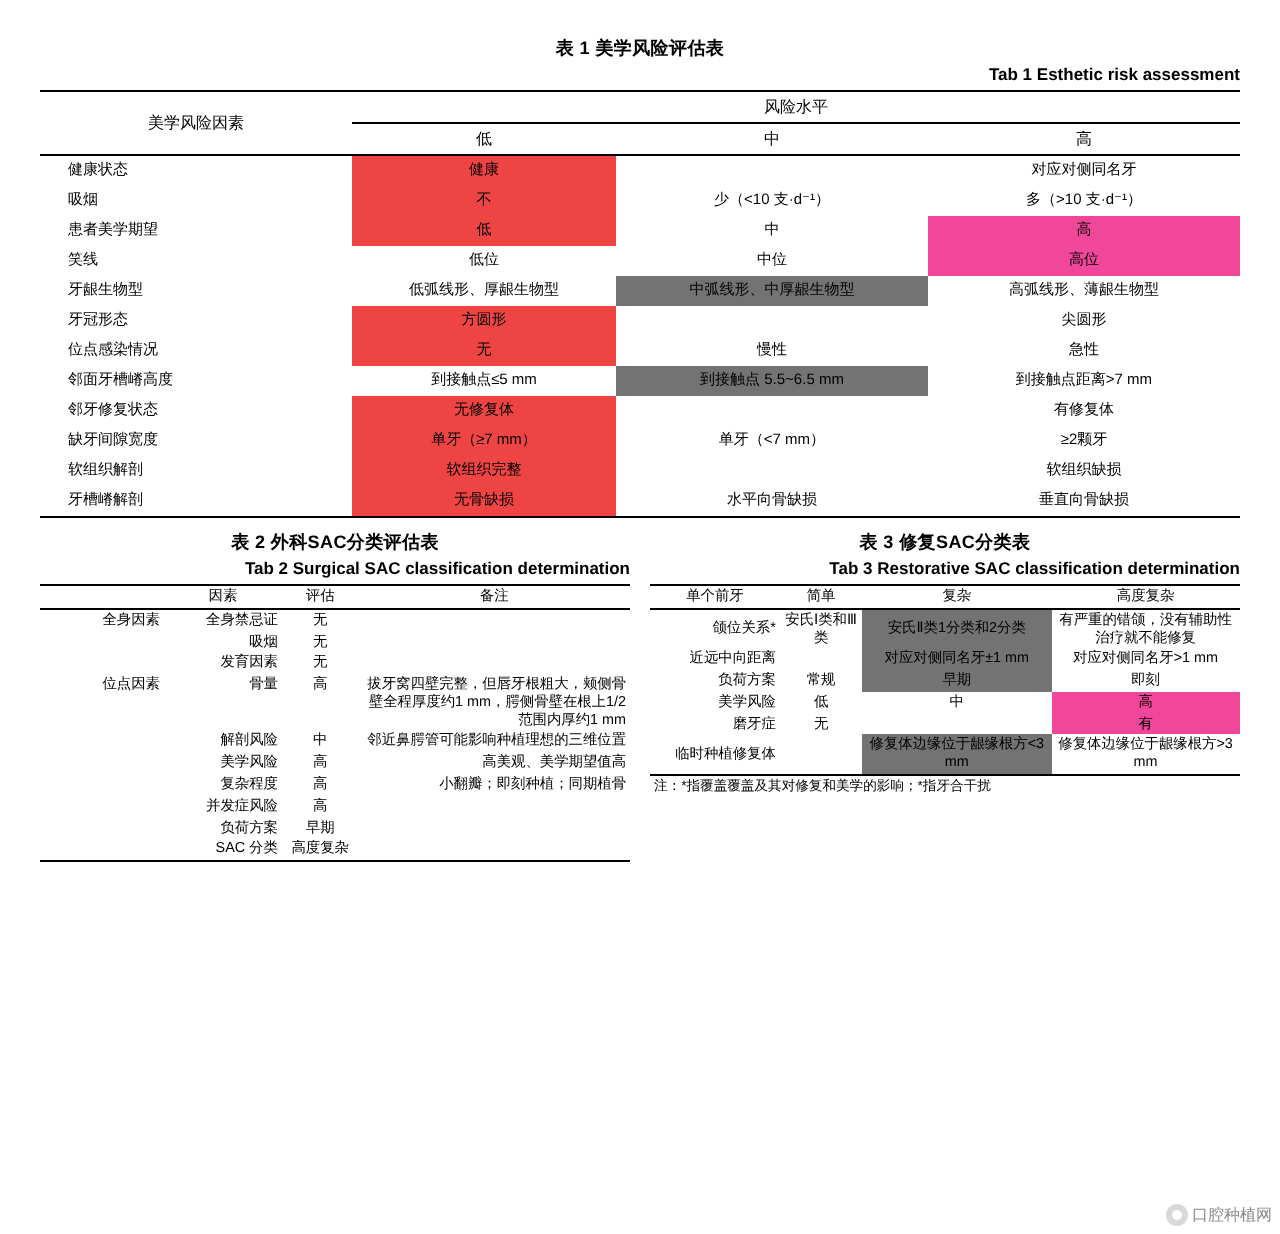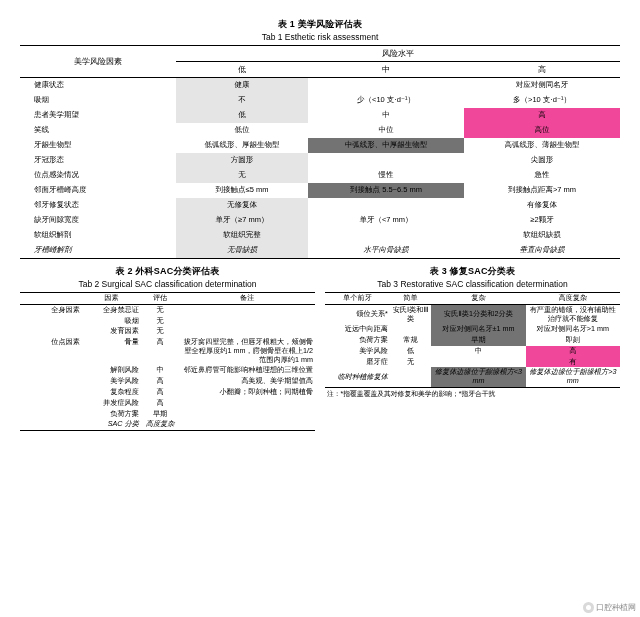--- a/index.html
+++ b/index.html
@@ -25,31 +25,31 @@
     word-break:break-word;
   }
   .cap{
     text-align:center;
     font-size:9px;
     font-weight:bold;
     padding:2px 0 1px 0;
     letter-spacing:0.2px;
   }
   .cap2{
-    text-align:center;
+    text-align:right;
     font-size:8.5px;
-    font-weight:normal;
+    font-weight:bold;
     padding:0 0 3px 0;
   }
   .rule-top{border-top:1.3px solid #000;}
   .rule-mid{border-top:0.7px solid #000;}
-  .rule-bot{border-bottom:1.3px solid #000;font-style:italic;}
-
-  
-  .green{background:#e5e5e5;}
+  .rule-bot{border-bottom:1.3px solid #000;}
+
+  
+  .green{background:#ef4444;}
   .yellow{background:#737373;}
   .pink{background:#f0479a;}
 
   
   #t1 td{font-size:7.5px;height:13px;}
   #t1 .hdr td{font-size:8px;}
   #t1 .rowlab{text-align:left;padding-left:14px;}
 
   
   .bottom{

